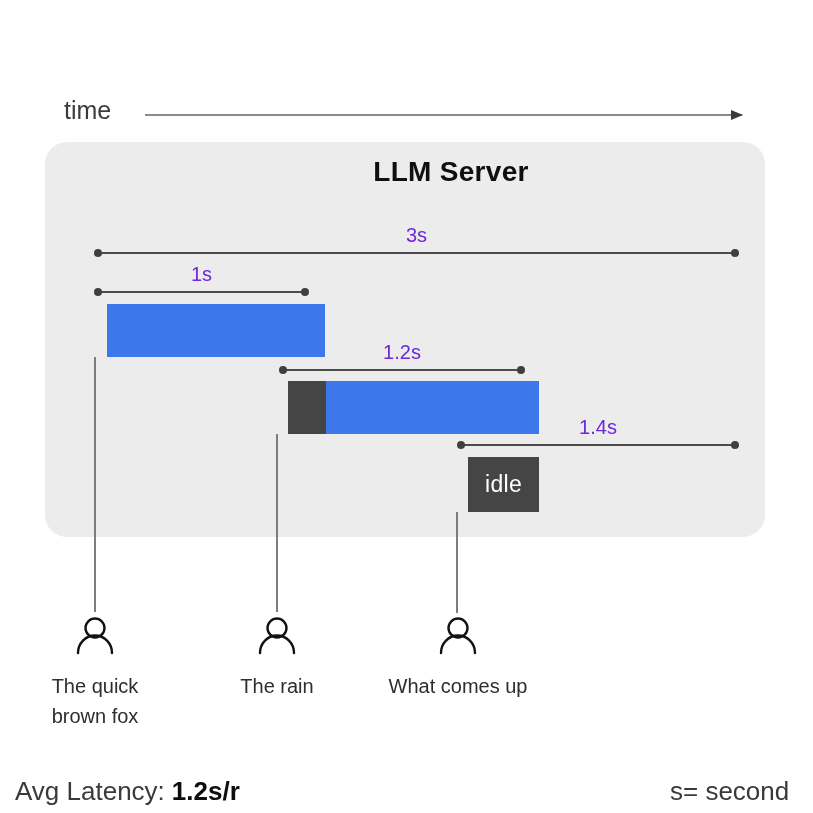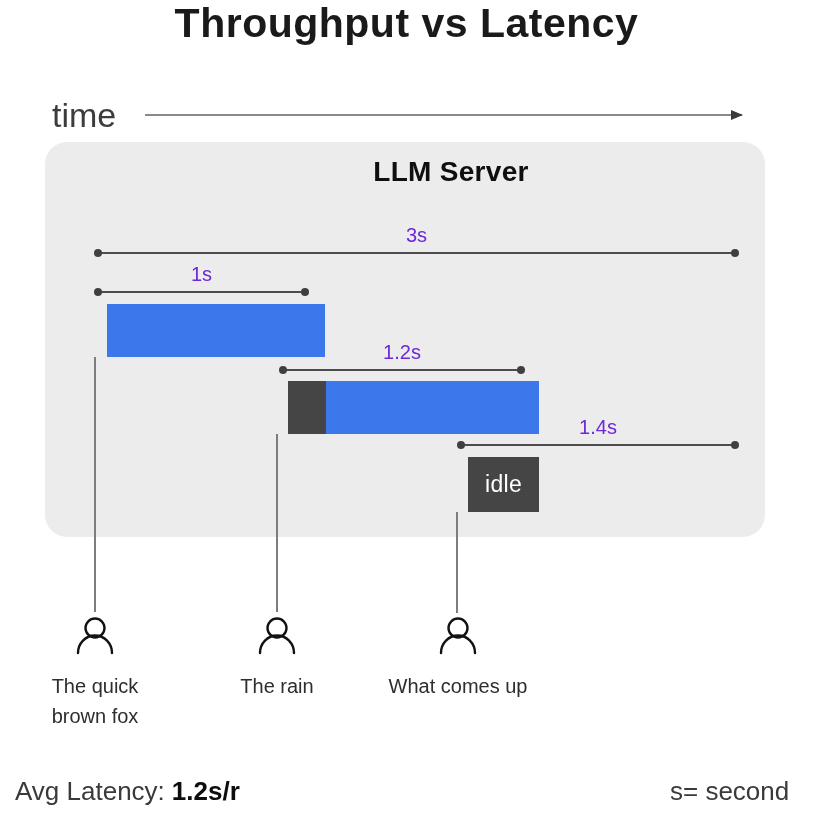--- a/index.html
+++ b/index.html
@@ -5,21 +5,21 @@
   html,body{margin:0;padding:0;background:#fff;}
   .canvas{
     position:relative;width:813px;height:813px;background:#ffffff;overflow:hidden;
     font-family:"Liberation Sans",sans-serif;color:#1d1d1d;
   }
   .page-title{
     position:absolute;top:0;left:0;width:813px;text-align:center;
     font-size:41px;font-weight:600;letter-spacing:.5px;color:#1a1a1a;margin:0;
   }
   
-  .time-label{position:absolute;left:52px;top:96px;font-size:34px;color:#3c3c3c;}
+  .time-label{position:absolute;left:64px;top:96px;font-size:25px;color:#3c3c3c;}
   .time-arrow{position:absolute;left:145px;top:114px;width:597px;height:2px;background:#8a8a8a;}
   .time-arrow .head{
     position:absolute;right:-1px;top:-4px;width:0;height:0;
     border-left:12px solid #3a3a3a;border-top:5px solid transparent;border-bottom:5px solid transparent;
   }
   
   .server-box{
     position:absolute;left:45px;top:142px;width:720px;height:395px;
     background:var(--server-bg,#ececec);border-radius:22px;
   }
@@ -73,21 +73,20 @@
   .stat b{color:#0d0d0d;font-weight:700;margin-left:7px;}
   .f-latency{left:15px;}
   .f-throughput{left:368px;}
   .f-note{left:670px;}
 </style>
 </head>
 <body>
 
 <div class="canvas">
 
-  <h1 class="page-title">Throughput vs Latency</h1>
 
   <span class="time-label">time</span>
   <div class="time-arrow">
     <span class="head"></span>
   </div>
 
   <div class="server-box"></div>
   <div class="server-title">LLM Server</div>
 
   <div class="measure m-total">

